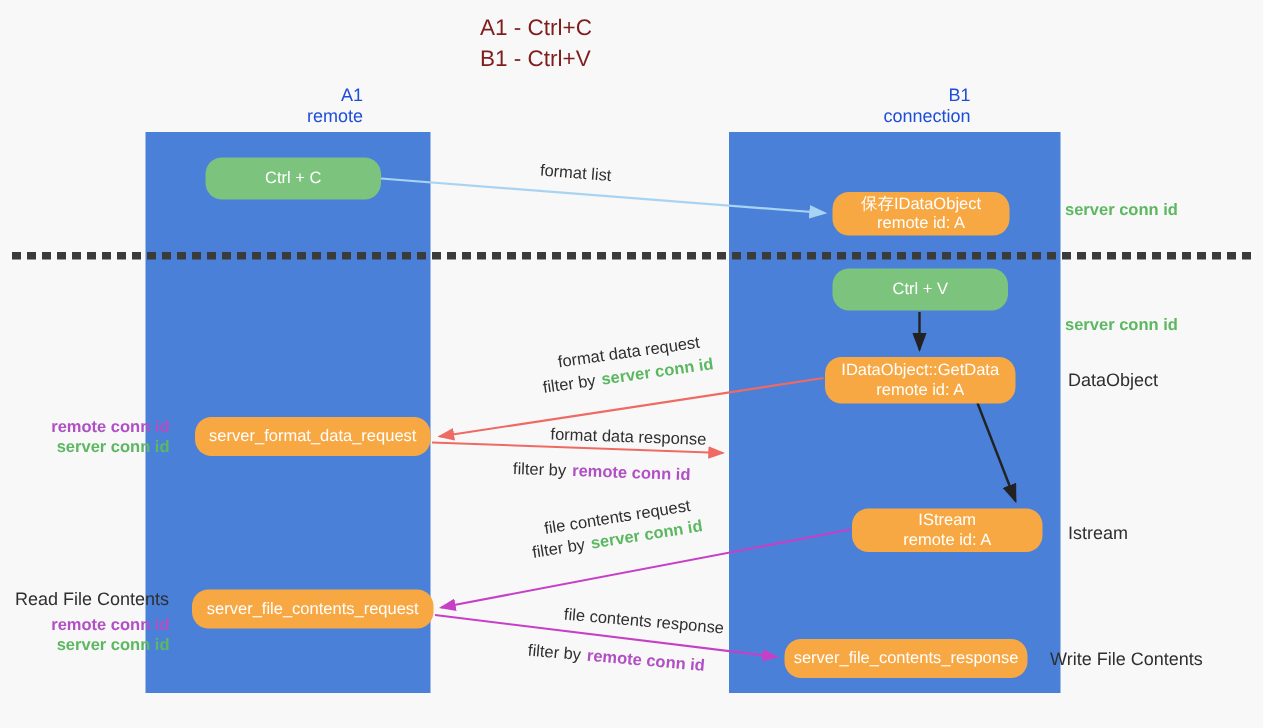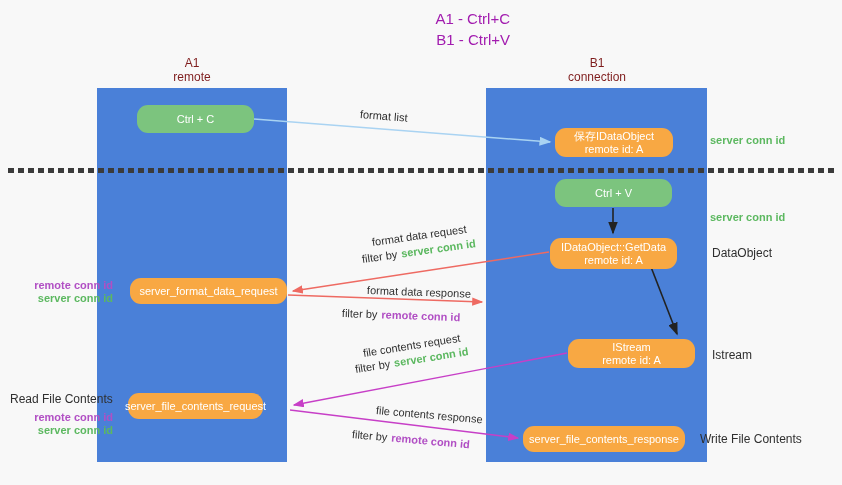--- a/index.html
+++ b/index.html
@@ -1,19 +1,19 @@
 <!DOCTYPE html>
 <html><head>
 <meta charset="utf-8">
 <style>
   html,body{margin:0;padding:0;background:#f8f8f8;font-family:"Liberation Sans",sans-serif;}
   .canvas{position:relative;width:842px;height:485px;background:#f8f8f8;overflow:hidden;}
-  .title{position:absolute;left:320px;top:8px;width:190px;text-align:right;
-         font-size:15px;line-height:21px;color:#a21caf;}
-  .col-header{position:absolute;text-align:center;font-size:12px;line-height:14px;color:#7f1d1d;}
+  .title{position:absolute;left:320px;top:8px;width:190px;text-align:left;
+         font-size:15px;line-height:21px;color:#7f1d1d;}
+  .col-header{position:absolute;text-align:right;font-size:12px;line-height:14px;color:#1d4ed8;}
   .column{position:absolute;top:88px;height:374px;background:#4a80d8;}
   .col-left{left:97px;width:190px;}
   .col-right{left:486px;width:221px;}
   .arrow-layer{position:absolute;left:0;top:0;width:842px;height:485px;pointer-events:none;}
   .dotted{position:absolute;left:8px;top:168px;width:826px;height:5px;
           background:repeating-linear-gradient(90deg,#3b3b3b 0 6px,transparent 6px 10px);}
   .node{position:absolute;display:flex;flex-direction:column;align-items:center;justify-content:center;
         color:#fff;font-size:11px;line-height:13px;text-align:center;border-radius:11px;}
   .green{background:#7cc47e;}
   .orange{background:#f8a843;}
@@ -94,21 +94,21 @@
   <div class="node orange" style="left:130px;top:278px;width:157px;height:26px;">
     <span>server_format_data_request</span>
   </div>
 
 
   <div class="node orange" style="left:568px;top:339px;width:127px;height:29px;">
     <span>IStream</span>
     <span>remote id: A</span>
   </div>
 
-  <div class="node orange" style="left:128px;top:393px;width:135px;height:26px;">
+  <div class="node orange" style="left:128px;top:393px;width:161px;height:26px;">
     <span>server_file_contents_request</span>
   </div>
 
   <div class="node orange" style="left:523px;top:426px;width:162px;height:26px;">
     <span>server_file_contents_response</span>
   </div>
 
   <div class="lbl rot" style="left:360px;top:108px;transform:rotate(4.5deg);">format list</div>
 
   <div class="lbl rot" style="left:372px;top:236px;transform:rotate(-8deg);">format data request</div>

